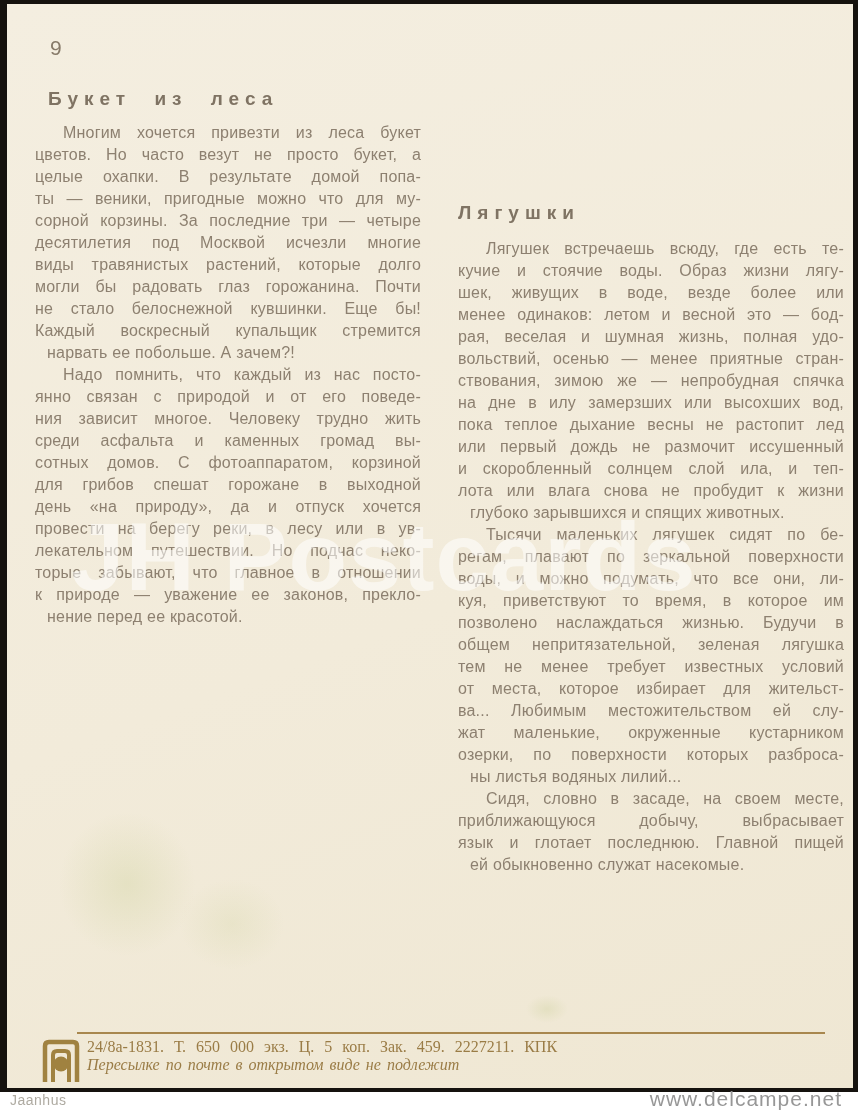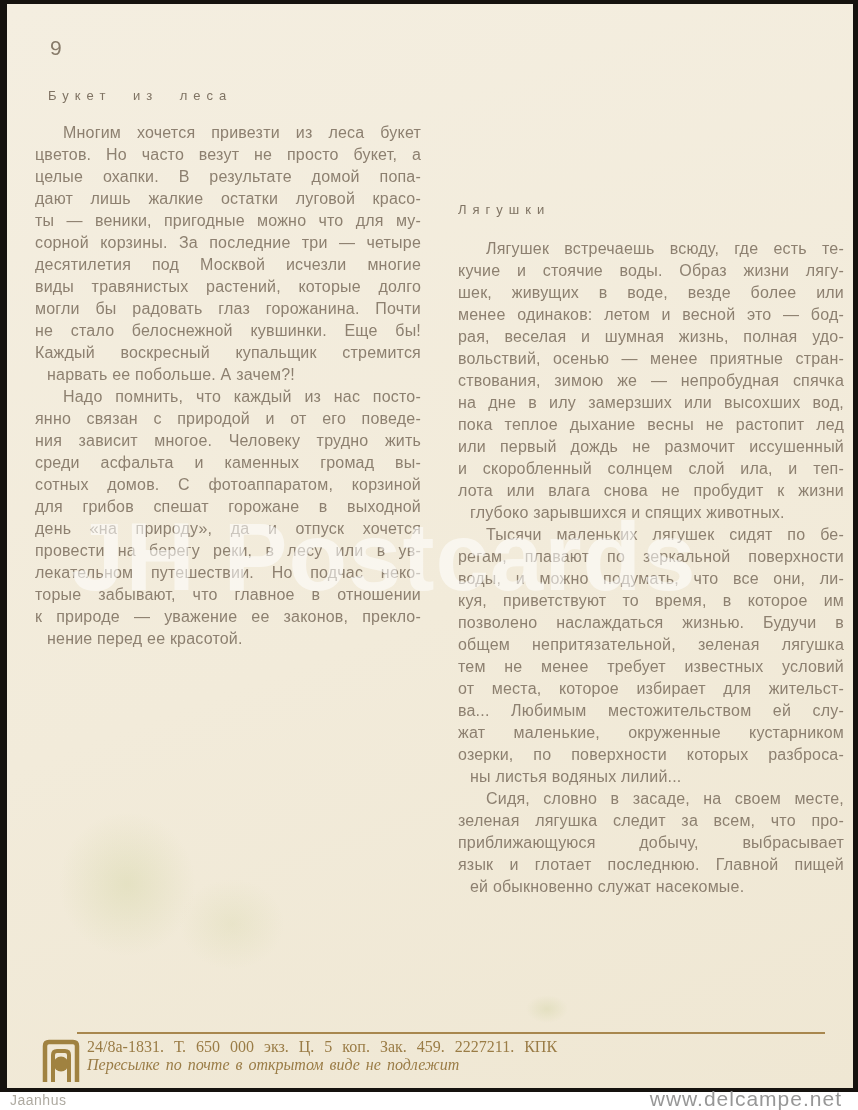--- a/index.html
+++ b/index.html
@@ -22,22 +22,22 @@
     width: 846px; height: 1084px;
     background: linear-gradient(160deg, #f4eee0 0%, #f2ebda 55%, #efe7d3 100%);
     overflow: hidden;
   }
   .page-number {
     position: absolute; left: 43px; top: 32px;
     font-size: 21px; color: #877a69; letter-spacing: 1px;
   }
   .col-title {
     position: absolute;
-    font-size: 13px; color: #7f7363;
-    letter-spacing: 6px; word-spacing: 12px;
+    font-size: 19px; color: #7f7363;
+    letter-spacing: 6px; word-spacing: 12px; font-weight: bold;
   }
   .title-left  { left: 41px;  top: 84px; }
   .title-right { left: 451px; top: 198px; }
 
   .text-col {
     position: absolute; width: 386px;
     font-size: 16px; color: #8d8070;
     letter-spacing: 0.2px;
   }
   .col-left-text  { left: 28px;  top: 118px; }
@@ -113,21 +113,20 @@
 
   <div class="page-number">9</div>
 
   <div class="col-title title-left">Букет из леса</div>
   <div class="col-title title-right">Лягушки</div>
 
   <div class="text-col col-left-text" id="left-col-lines">
       <div class="line first">Многим хочется привезти из леса букет</div>
       <div class="line">цветов. Но часто везут не просто букет, а</div>
       <div class="line">целые охапки. В результате домой попа-</div>
-      <div class="line">дают лишь жалкие остатки луговой красо-</div>
       <div class="line">ты — веники, пригодные можно что для му-</div>
       <div class="line">сорной корзины. За последние три — четыре</div>
       <div class="line">десятилетия под Москвой исчезли многие</div>
       <div class="line">виды травянистых растений, которые долго</div>
       <div class="line">могли бы радовать глаз горожанина. Почти</div>
       <div class="line">не стало белоснежной кувшинки. Еще бы!</div>
       <div class="line">Каждый воскресный купальщик стремится</div>
       <div class="line last">нарвать ее побольше. А зачем?!</div>
       <div class="line first">Надо помнить, что каждый из нас посто-</div>
       <div class="line">янно связан с природой и от его поведе-</div>
@@ -162,21 +161,20 @@
       <div class="line">куя, приветствуют то время, в которое им</div>
       <div class="line">позволено наслаждаться жизнью. Будучи в</div>
       <div class="line">общем непритязательной, зеленая лягушка</div>
       <div class="line">тем не менее требует известных условий</div>
       <div class="line">от места, которое избирает для жительст-</div>
       <div class="line">ва... Любимым местожительством ей слу-</div>
       <div class="line">жат маленькие, окруженные кустарником</div>
       <div class="line">озерки, по поверхности которых разброса-</div>
       <div class="line last">ны листья водяных лилий...</div>
       <div class="line first">Сидя, словно в засаде, на своем месте,</div>
-      <div class="line">зеленая лягушка следит за всем, что про-</div>
       <div class="line">приближающуюся добычу,  выбрасывает</div>
       <div class="line">язык и глотает последнюю. Главной пищей</div>
       <div class="line last">ей обыкновенно служат насекомые.</div>
     </div>
 
   <div class="stain stain-1"></div>
   <div class="stain stain-2"></div>
   <div class="stain stain-3"></div>
 
   <div class="watermark-big">JH Postcards</div>

